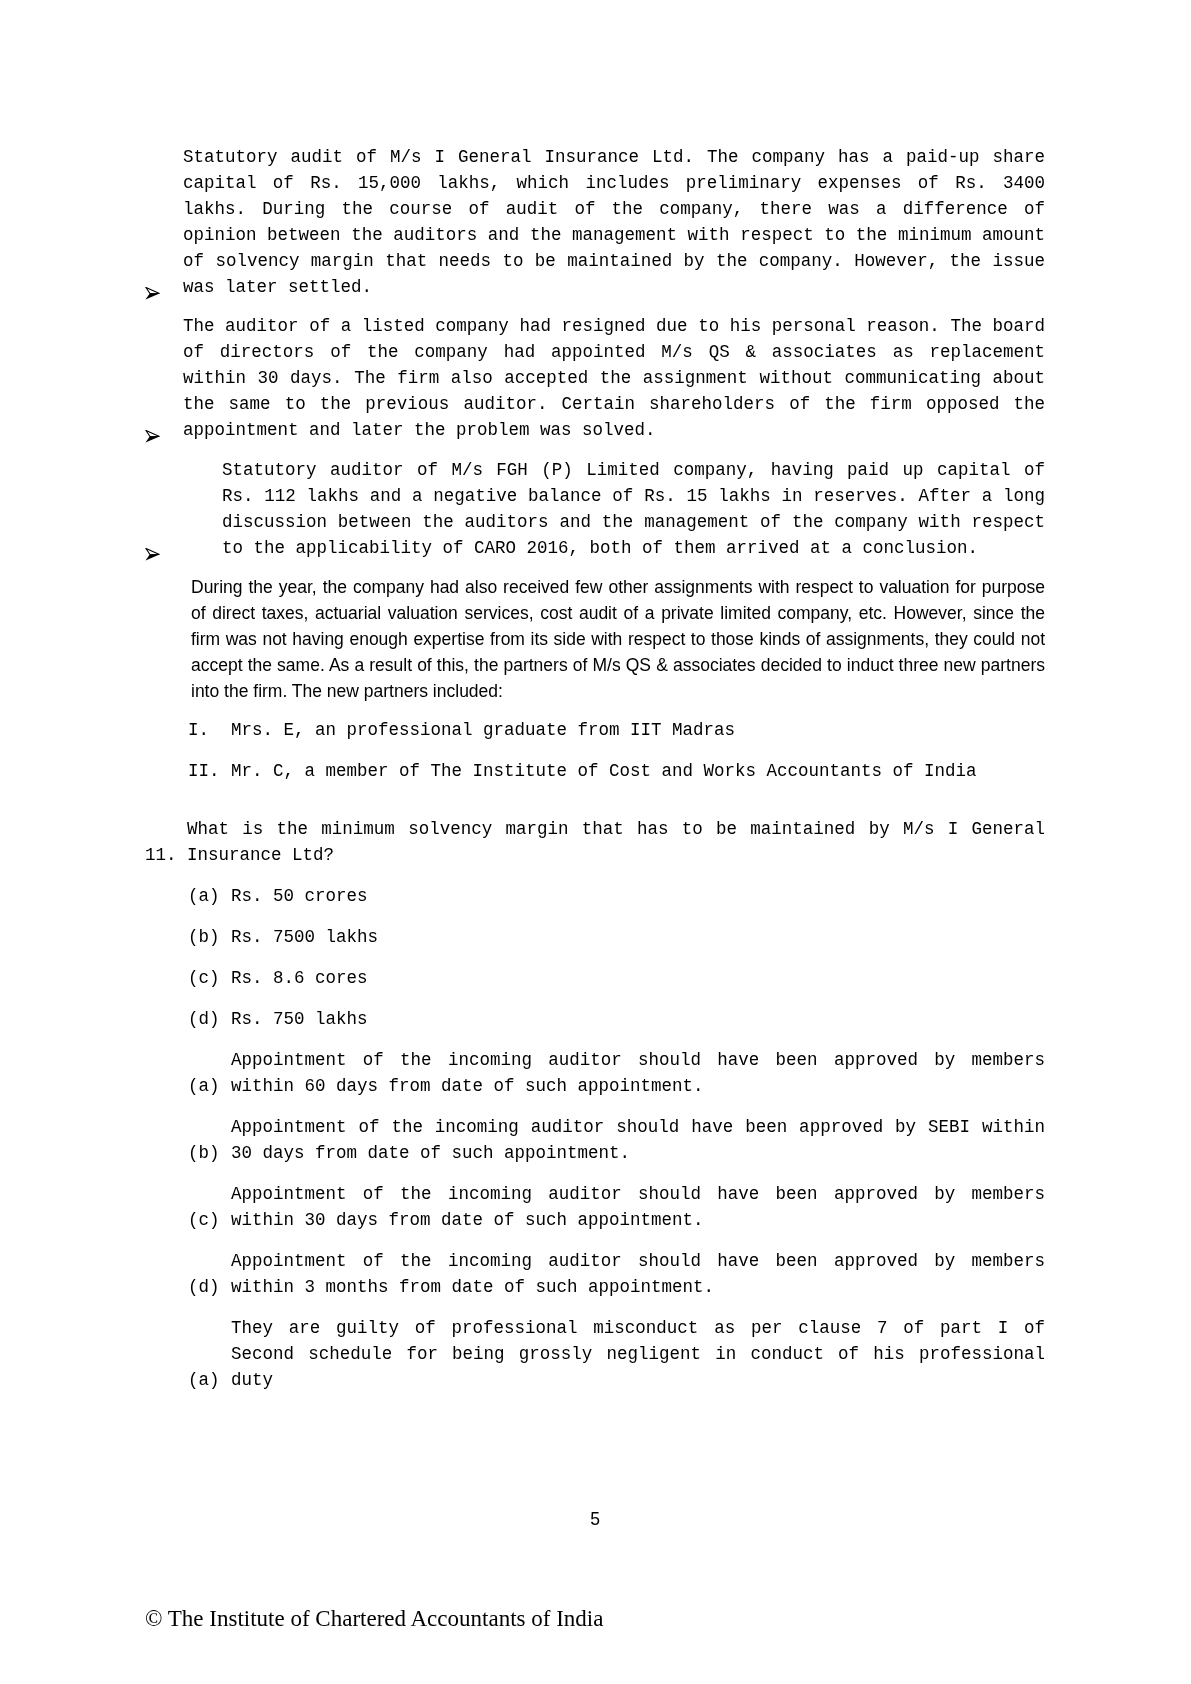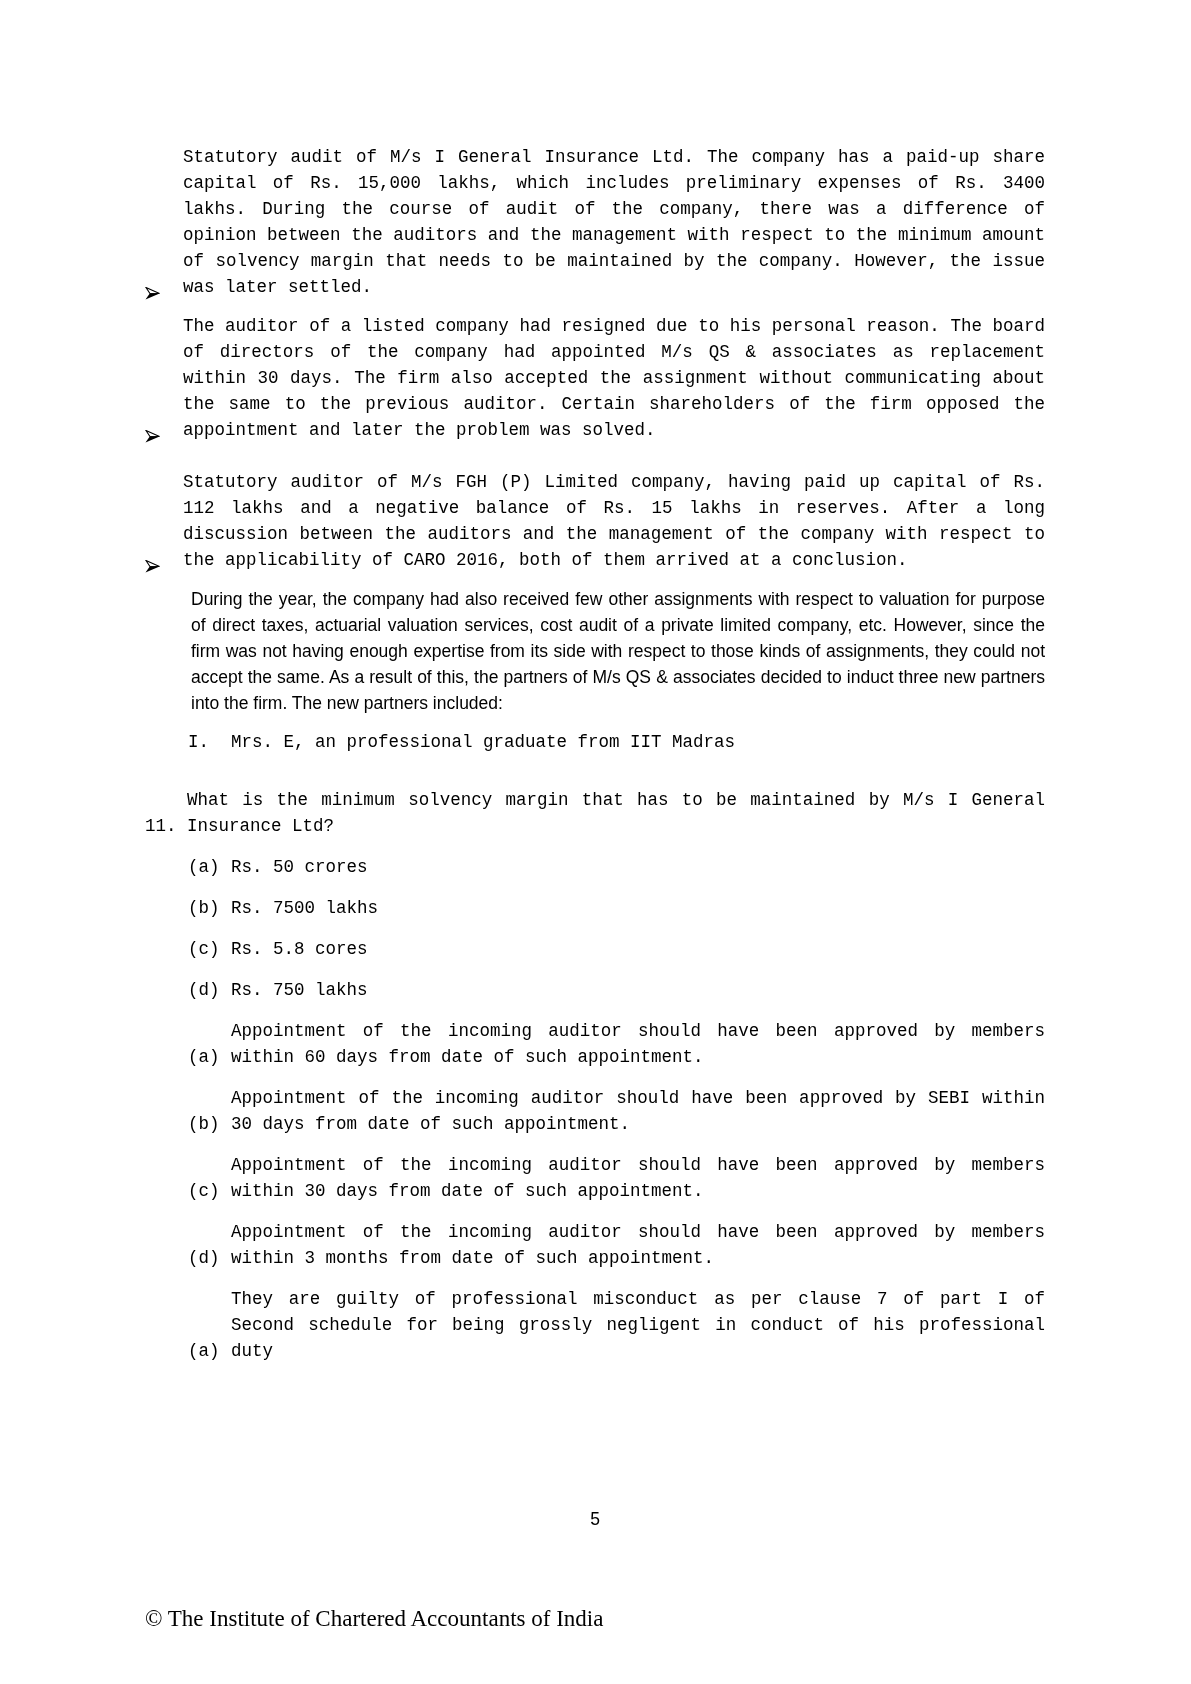--- a/index.html
+++ b/index.html
@@ -11,21 +11,21 @@
   .page { position:absolute; left:0; top:0; width:1191px; height:1684px; background:#fff; overflow:hidden; }
   .content { position:absolute; left:145px; top:144px; width:900px; font-size:17.5px; line-height:26px; }
 
   .item { display:flex; align-items:flex-end;font-family:Liberation Mono, monospace; }
   .text { flex:1 1 auto; text-align:justify; } 
 
   
   .bullet { margin-bottom:13px; }
   .bullet .marker { flex:0 0 38px; }
   .bullet .marker svg { display:block; margin-top:7px; }
-  .extra-top { margin-top:26px; }
+  .extra-top { margin-top:14px;gap:39px; }
 
   
   .cont { margin-left:46px; margin-bottom:13px; text-align:justify; }
 
   
   .roman { margin-left:43px; margin-bottom:15px; }
   .roman .rnum { flex:0 0 43px; }
 
   
   .question { margin-bottom:15px;margin-top:32px; }
@@ -79,36 +79,40 @@
       </span>
       <div class="text">Statutory auditor of M/s FGH (P) Limited company, having paid up capital of Rs. 112 lakhs and a negative balance of Rs. 15 lakhs in reserves. After a long discussion between the auditors and the management of the company with respect to the applicability of CARO 2016, both of them arrived at a conclusion.</div>
     </div>
 
     <div class="cont">During the year, the company had also received few other assignments with respect to valuation for purpose of direct taxes, actuarial valuation services, cost audit of a private limited company, etc. However, since the firm was not having enough expertise from its side with respect to those kinds of assignments, they could not accept the same. As a result of this, the partners of M/s QS &amp; associates decided to induct three new partners into the firm. The new partners included:</div>
 
     <div class="item roman">
       <span class="rnum">I.</span>
       <div class="text">Mrs. E, an professional graduate from IIT Madras</div>
     </div>
+    <div class="item roman">
+      <span class="rnum">II.</span>
+      <div class="text">Mr. C, a member of The Institute of Cost and Works Accountants of India</div>
+    </div>
 
     <div class="item question">
       <span class="qnum">11.</span>
       <div class="text">What is the minimum solvency margin that has to be maintained by M/s I General Insurance Ltd?</div>
     </div>
     <div class="item option">
       <span class="olabel">(a)</span>
       <div class="text">Rs. 50 crores</div>
     </div>
     <div class="item option">
       <span class="olabel">(b)</span>
       <div class="text">Rs. 7500 lakhs</div>
     </div>
     <div class="item option">
       <span class="olabel">(c)</span>
-      <div class="text">Rs. 5.8 cores</div>
+      <div class="text">Rs. 8.6 cores</div>
     </div>
     <div class="item option">
       <span class="olabel">(d)</span>
       <div class="text">Rs. 750 lakhs</div>
     </div>
 
     <div class="item option">
       <span class="olabel">(a)</span>
       <div class="text">Appointment of the incoming auditor should have been approved by members within 60 days from date of such appointment.</div>
     </div>

